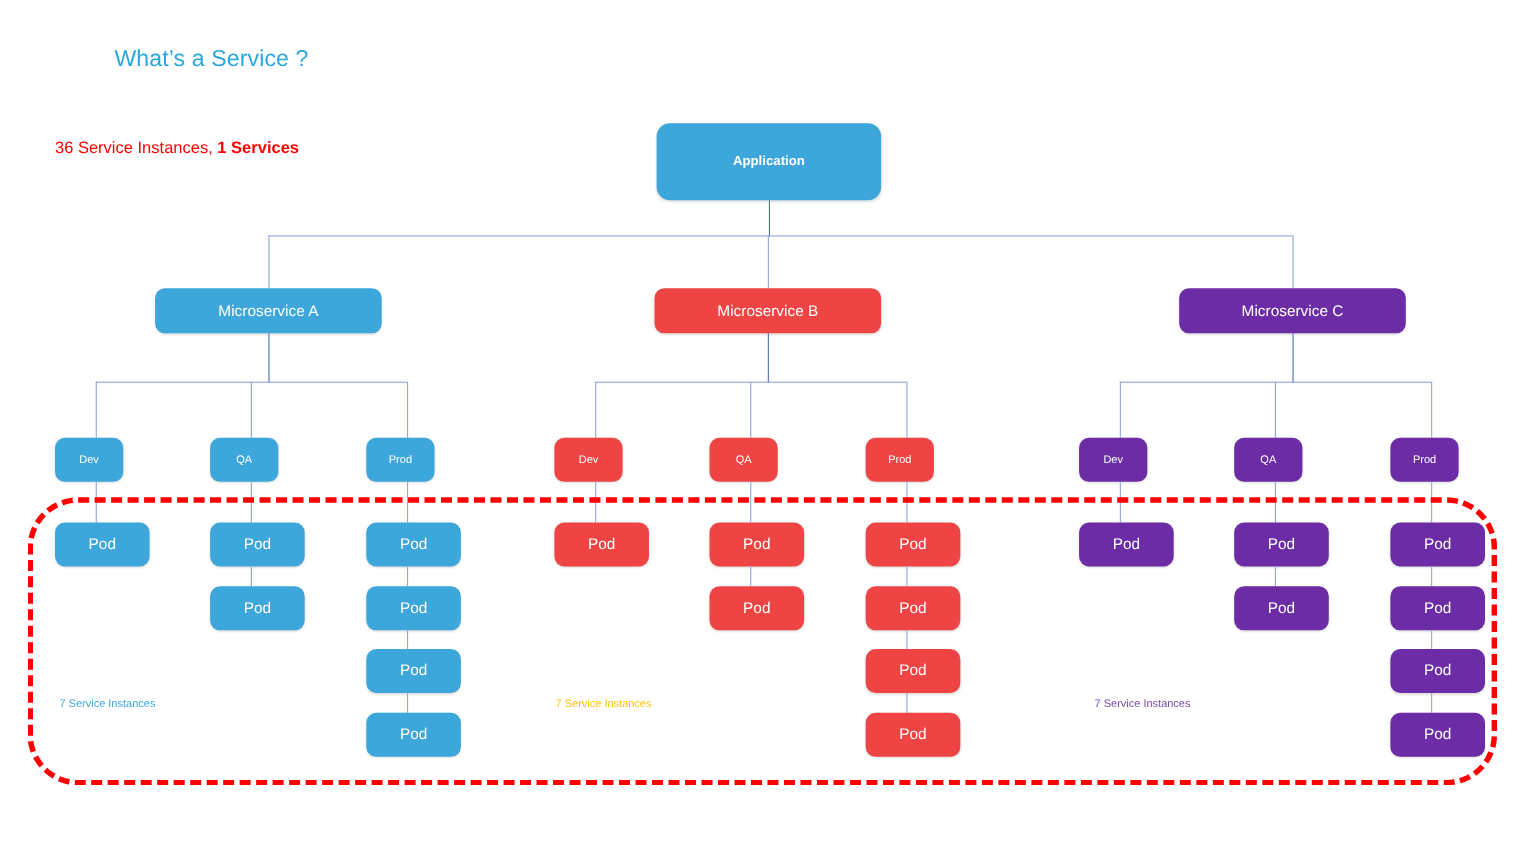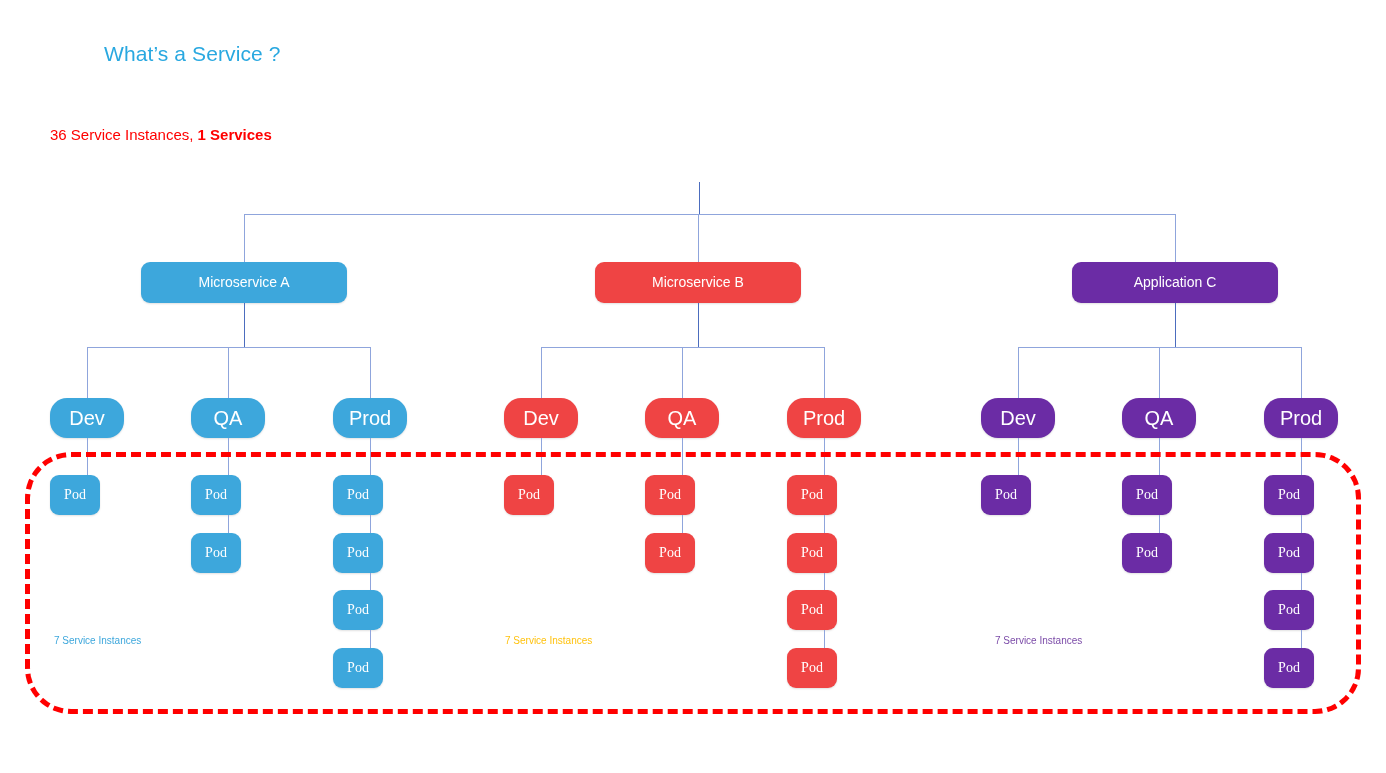--- a/index.html
+++ b/index.html
@@ -58,28 +58,26 @@
     left: 597px; top: 112px;
     border-radius: 12px;
     font-size: 12px;
     font-weight: bold;
   }
   .node.micro {
     width: 206px; height: 41px;
     font-size: 14px;
   }
   .node.env {
-    width: 74px; height: 40px;
-    font-size: 20px;
-    border-radius: 17px;
+    width: 62px; height: 40px;
+    font-size: 10px;
   }
   .node.pod {
-    width: 50px; height: 40px;
+    width: 86px; height: 40px;
     font-size: 14px;
-    font-family: Liberation Serif, serif;
   }
 
   .c-blue   { background: #3DA7DC; }
   .c-amber  { background: #ef4444; }
   .c-purple { background: #6B2CA5; }
 
   
   .edge {
     position: absolute;
     background: #7B93D3;
@@ -116,20 +114,23 @@
 <body>
 
 <div id="canvas">
 
   <div class="page-title">What’s a Service ?</div>
 
   <div class="summary-note">
     <span>36 Service Instances, </span><span class="strong">1 Services</span>
   </div>
 
+  <div class="node app c-blue">
+    <span>Application</span>
+  </div>
 
   <div id="graph-layer">
       <div class="edge v dark" style="left: 698.5px; top: 182px; height: 33px;"></div>
       <div class="edge h thin" style="left: 244px; top: 214px; width: 931px;"></div>
       <div class="edge v thin" style="left: 243.5px; top: 214px; height: 48px;"></div>
       <div class="node micro c-blue" style="left: 141px; top: 262px; text-align: right;">
         <span>Microservice A</span>
       </div>
       <div class="edge v dark" style="left: 243.5px; top: 303px; height: 45px;"></div>
       <div class="edge h thin" style="left: 87px; top: 347px; width: 283px;"></div>
@@ -216,21 +217,21 @@
       <div class="node pod c-amber" style="left: 787px; top: 590px;">
         <span>Pod</span>
       </div>
       <div class="edge v thin" style="left: 823.5px; top: 630px; height: 17.5px;"></div>
       <div class="node pod c-amber" style="left: 787px; top: 647.5px;">
         <span>Pod</span>
       </div>
       <div class="caption cap-amber" style="left: 505px; top: 635px;">7 Service Instances</div>
       <div class="edge v thin" style="left: 1174.5px; top: 214px; height: 48px;"></div>
       <div class="node micro c-purple" style="left: 1072px; top: 262px;">
-        <span>Application C</span>
+        <span>Microservice C</span>
       </div>
       <div class="edge v dark" style="left: 1174.5px; top: 303px; height: 45px;"></div>
       <div class="edge h thin" style="left: 1018px; top: 347px; width: 283px;"></div>
       <div class="edge v thin" style="left: 1017.5px; top: 347px; height: 51px;"></div>
       <div class="node env c-purple" style="left: 981px; top: 398px;">
         <span>Dev</span>
       </div>
       <div class="edge v thin" style="left: 1017.5px; top: 438px; height: 37px;"></div>
       <div class="node pod c-purple" style="left: 981px; top: 475px;">
         <span>Pod</span>

